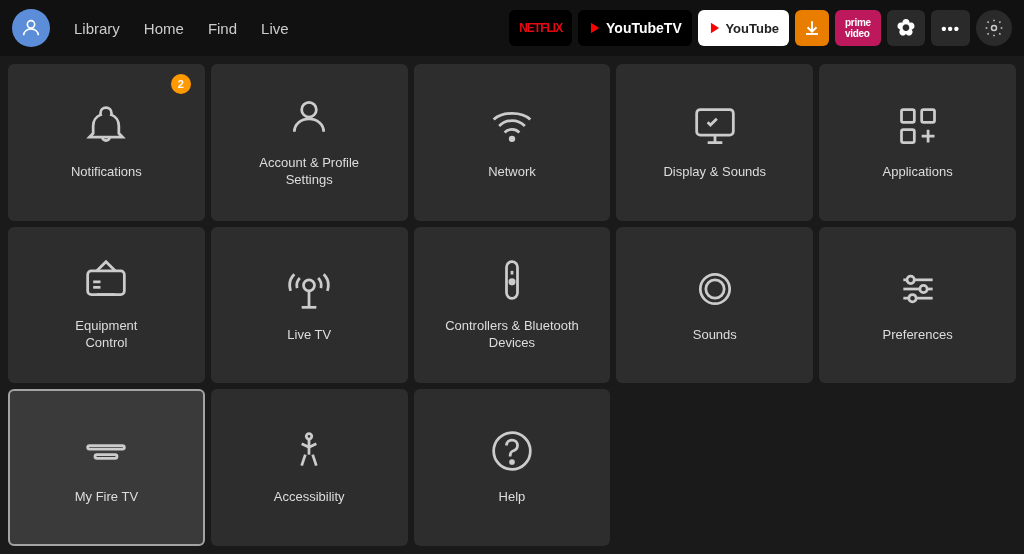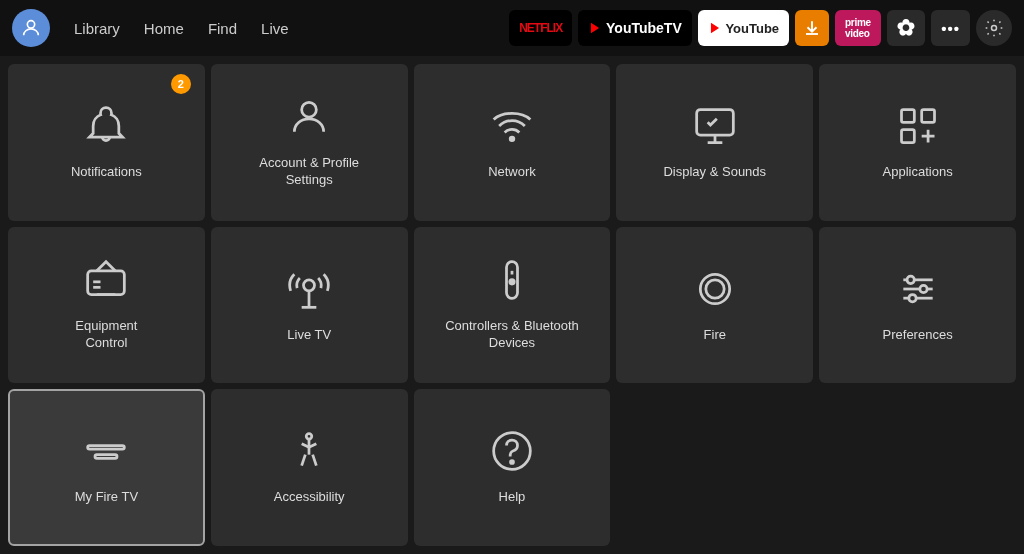--- a/index.html
+++ b/index.html
@@ -278,21 +278,21 @@
     <div class="label">Controllers &amp; Bluetooth<br>Devices</div>
   </div>
 
   <div class="grid-item">
     <div class="icon">
       <svg viewBox="0 0 24 24">
           <circle cx="12" cy="12" r="8"></circle>
           <circle cx="12" cy="12" r="5" stroke-width="1.5"></circle>
         </svg>
     </div>
-    <div class="label">Fire</div>
+    <div class="label">Sounds</div>
   </div>
 
   <div class="grid-item">
     <div class="icon">
       <svg viewBox="0 0 24 24">
         <line x1="4" y1="7" x2="20" y2="7"></line>
         <line x1="4" y1="12" x2="20" y2="12"></line>
         <line x1="4" y1="17" x2="20" y2="17"></line>
         <circle cx="8" cy="7" r="2" fill="#2d2d2d"></circle>
         <circle cx="15" cy="12" r="2" fill="#2d2d2d"></circle>

